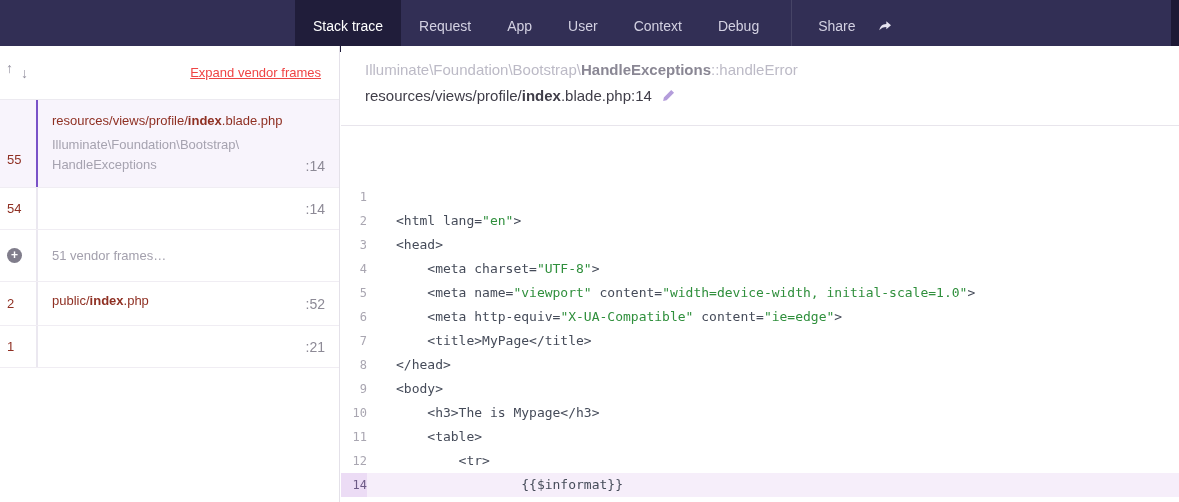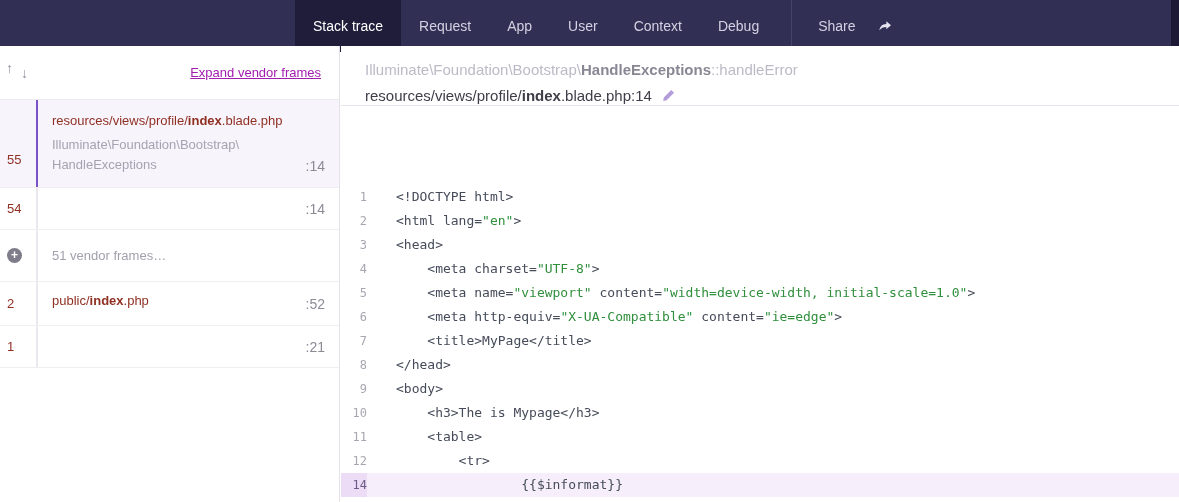--- a/index.html
+++ b/index.html
@@ -26,21 +26,21 @@
   .nav-tab.active{background:var(--navbar_active);color:#ffffff;}
   .nav-share{display:flex;align-items:center;gap:21px;margin-left:14px;border-left:1px solid rgba(255,255,255,0.10);padding:0 20px 0 26px;color:var(--navbar_text);font-size:14px;cursor:pointer;}
   .scroll-corner{position:absolute;top:0;right:0;width:8px;height:46px;background:#1d1935;}
 
   
   .sidebar{position:absolute;top:46px;left:0;width:340px;bottom:0;background:#fff;border-right:1px solid #e4e1e9;}
   .sidebar-top{height:54px;border-bottom:1px solid #eceaf0;display:flex;align-items:center;justify-content:space-between;padding:0 18px 0 6px;}
   .frame-arrows{color:#93909f;font-size:14px;}
   .frame-arrows .arrow-up{position:relative;top:-5px;margin-right:4px;cursor:pointer;}
   .frame-arrows .arrow-down{cursor:pointer;}
-  .expand-link{color:#a21caf;font-size:13px;text-decoration:underline;cursor:pointer;}
+  .expand-link{color:#ef4444;font-size:13px;text-decoration:underline;cursor:pointer;}
 
   .frame-row{display:flex;border-bottom:1px solid #f0edf3;background:#fff;}
   .frame-row.selected{background:var(--selected_frame_bg);}
   .frame-gutter{width:36px;flex:none;display:flex;padding-left:7px;}
   .frame-gutter.center{align-items:center;}
   .frame-gutter.bottom{align-items:flex-end;padding-bottom:20px;}
   .frame-num{color:var(--path_red);font-size:13px;}
   .frame-line{width:2px;flex:none;background:#ebe8f0;}
   .frame-row.selected .frame-line{background:var(--accent_purple);}
   .frame-content{flex:1;min-width:0;}
@@ -52,21 +52,21 @@
   .frame-path{font-size:13px;color:var(--path_red);margin-bottom:7px;white-space:nowrap;}
   .frame-path b{font-weight:700;}
   .frame-meta{display:flex;justify-content:space-between;align-items:flex-end;}
   .frame-method{color:var(--muted_gray);font-size:13px;line-height:1.5;white-space:pre-line;}
   .frame-lineno{color:#8d8a96;font-size:14px;flex:none;}
   .plus-circle{display:inline-block;width:15px;height:15px;border-radius:50%;background:#807d8b;color:#fff;font-size:12px;line-height:15px;text-align:center;font-weight:bold;cursor:pointer;}
   .vendor-label{color:#a3a0ad;font-size:13px;}
 
   
   .main{position:absolute;top:46px;left:341px;right:0;bottom:0;background:#fff;}
-  .main-header{height:60px;padding:15px 24px 0;border-bottom:1px solid #e8e5ec;}
+  .main-header{height:80px;padding:15px 24px 0;border-bottom:1px solid #e8e5ec;}
   .header-class{font-size:15px;color:#bcbac6;white-space:nowrap;}
   .header-class .hb{color:#8a8794;font-weight:600;}
   .header-file{margin-top:9px;font-size:15px;color:#3f3d48;white-space:nowrap;display:flex;align-items:center;}
   .header-file b{font-weight:700;}
   .pencil{margin-left:9px;cursor:pointer;display:inline-flex;}
 
   .code-viewer{position:absolute;top:126px;left:0;right:0;bottom:0;overflow:hidden;padding-top:13px;font-family:"DejaVu Sans Mono","Liberation Mono",monospace;}
   .code-row{display:flex;height:24px;line-height:24px;white-space:pre;}
   .code-gutter{width:26px;flex:none;text-align:right;color:#a9a6b1;font-size:12px;}
   .code-text{padding-left:29px;color:var(--code_plain);font-size:13px;}
@@ -174,21 +174,21 @@
         <b>index</b>
         <span>.blade.php:14</span>
       <span class="pencil">
         <svg width="15" height="15" viewBox="0 0 20 20">
             <path d="M13.6 2.6l3.8 3.8-9.9 9.9-4.6.9.9-4.7 9.8-9.9z M12.2 5.4l2.4 2.4" fill="#b49ddb"></path>
           </svg>
       </span>
     </div>
   </div>
   <div class="code-viewer">
-      <div class="code-row"><span class="code-gutter">1</span><span class="code-text"><span class="p">&lt;!DOCTYPE html&gt;</span></span></div>
+      <div class="code-row"><span class="code-gutter">1</span></div>
       <div class="code-row"><span class="code-gutter">2</span><span class="code-text"><span class="p">&lt;html lang=</span><span class="s">"en"</span><span class="p">&gt;</span></span></div>
       <div class="code-row"><span class="code-gutter">3</span><span class="code-text"><span class="p">&lt;head&gt;</span></span></div>
       <div class="code-row"><span class="code-gutter">4</span><span class="code-text"><span class="p">    &lt;meta charset=</span><span class="s">"UTF-8"</span><span class="p">&gt;</span></span></div>
       <div class="code-row"><span class="code-gutter">5</span><span class="code-text"><span class="p">    &lt;meta name=</span><span class="s">"viewport"</span><span class="p"> content=</span><span class="s">"width=device-width, initial-scale=1.0"</span><span class="p">&gt;</span></span></div>
       <div class="code-row"><span class="code-gutter">6</span><span class="code-text"><span class="p">    &lt;meta http-equiv=</span><span class="s">"X-UA-Compatible"</span><span class="p"> content=</span><span class="s">"ie=edge"</span><span class="p">&gt;</span></span></div>
       <div class="code-row"><span class="code-gutter">7</span><span class="code-text"><span class="p">    &lt;title&gt;MyPage&lt;/title&gt;</span></span></div>
       <div class="code-row"><span class="code-gutter">8</span><span class="code-text"><span class="p">&lt;/head&gt;</span></span></div>
       <div class="code-row"><span class="code-gutter">9</span><span class="code-text"><span class="p">&lt;body&gt;</span></span></div>
       <div class="code-row"><span class="code-gutter">10</span><span class="code-text"><span class="p">    &lt;h3&gt;The is Mypage&lt;/h3&gt;</span></span></div>
       <div class="code-row"><span class="code-gutter">11</span><span class="code-text"><span class="p">    &lt;table&gt;</span></span></div>

